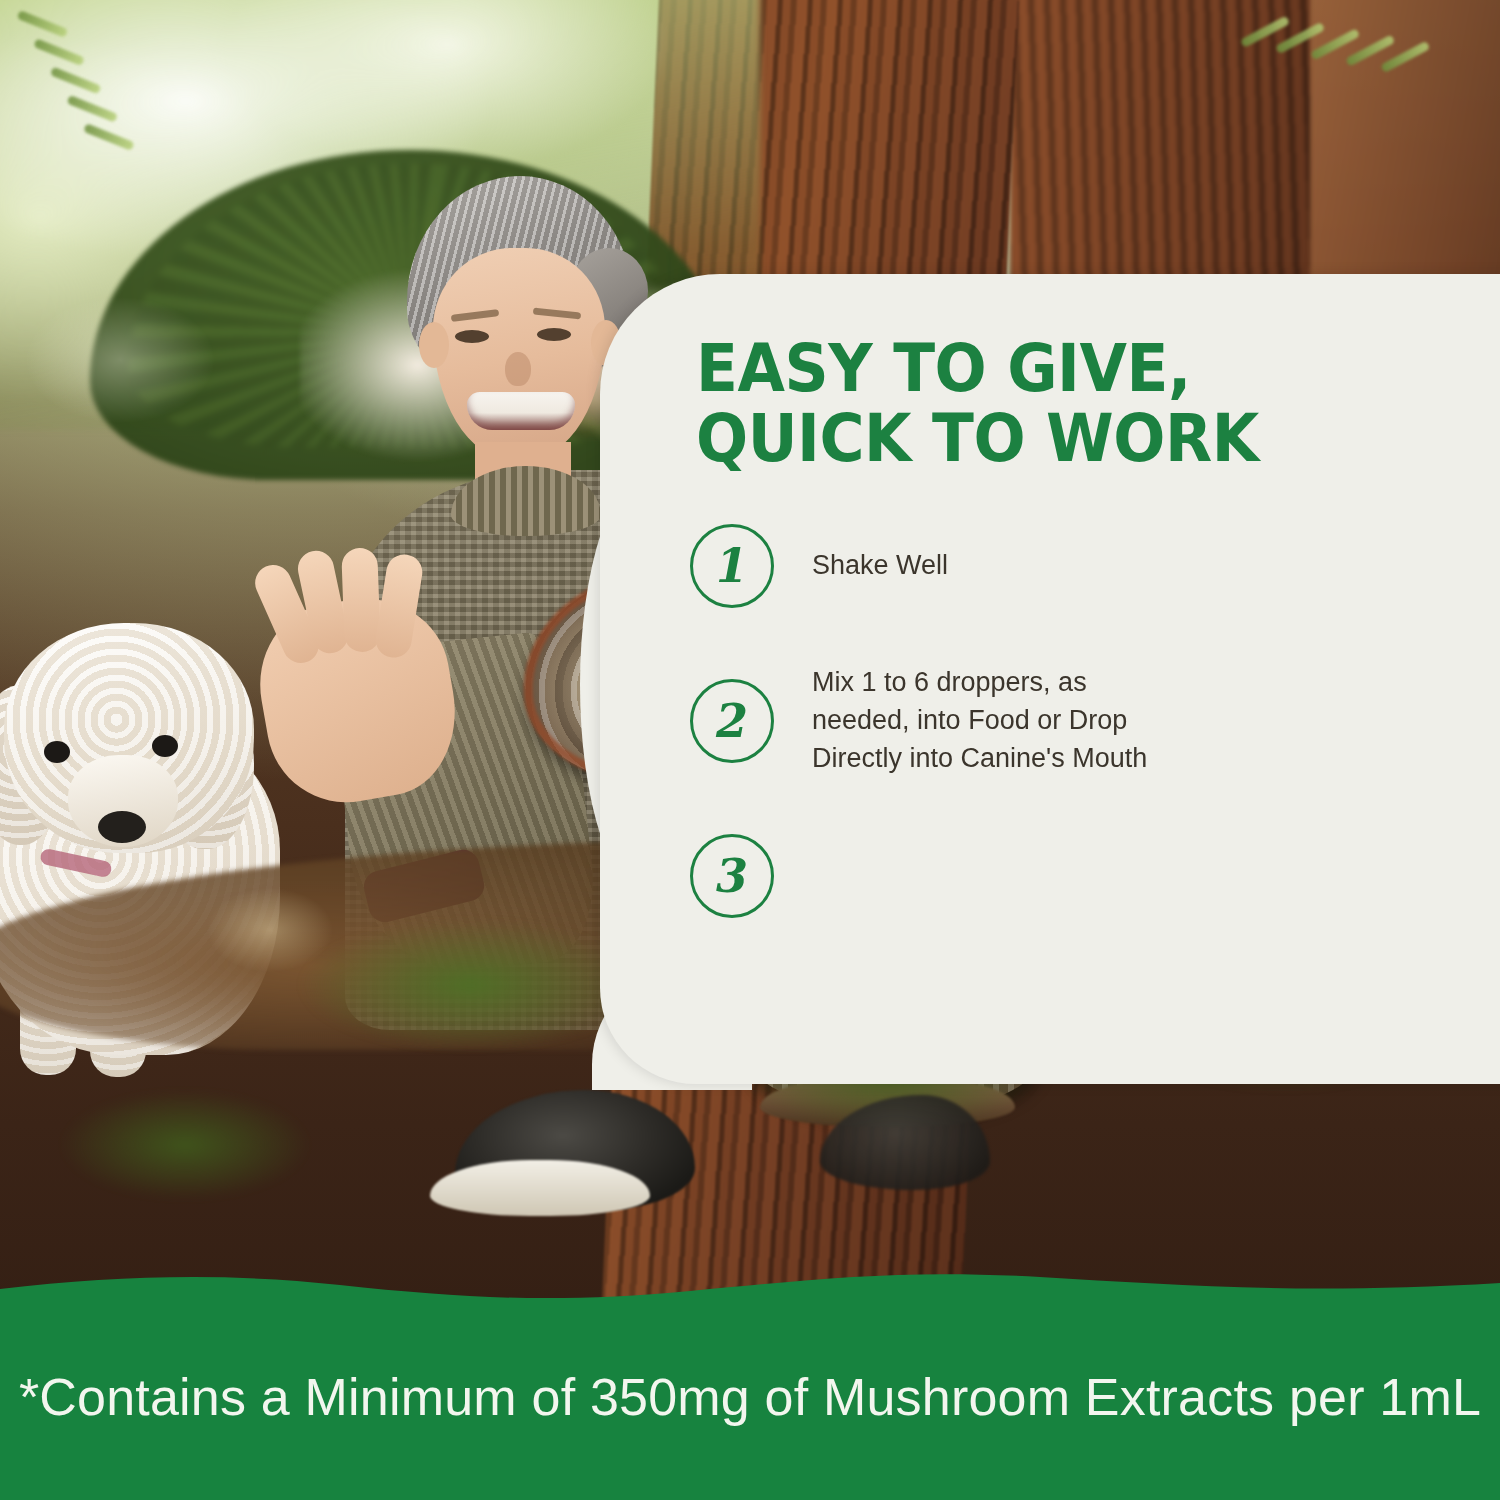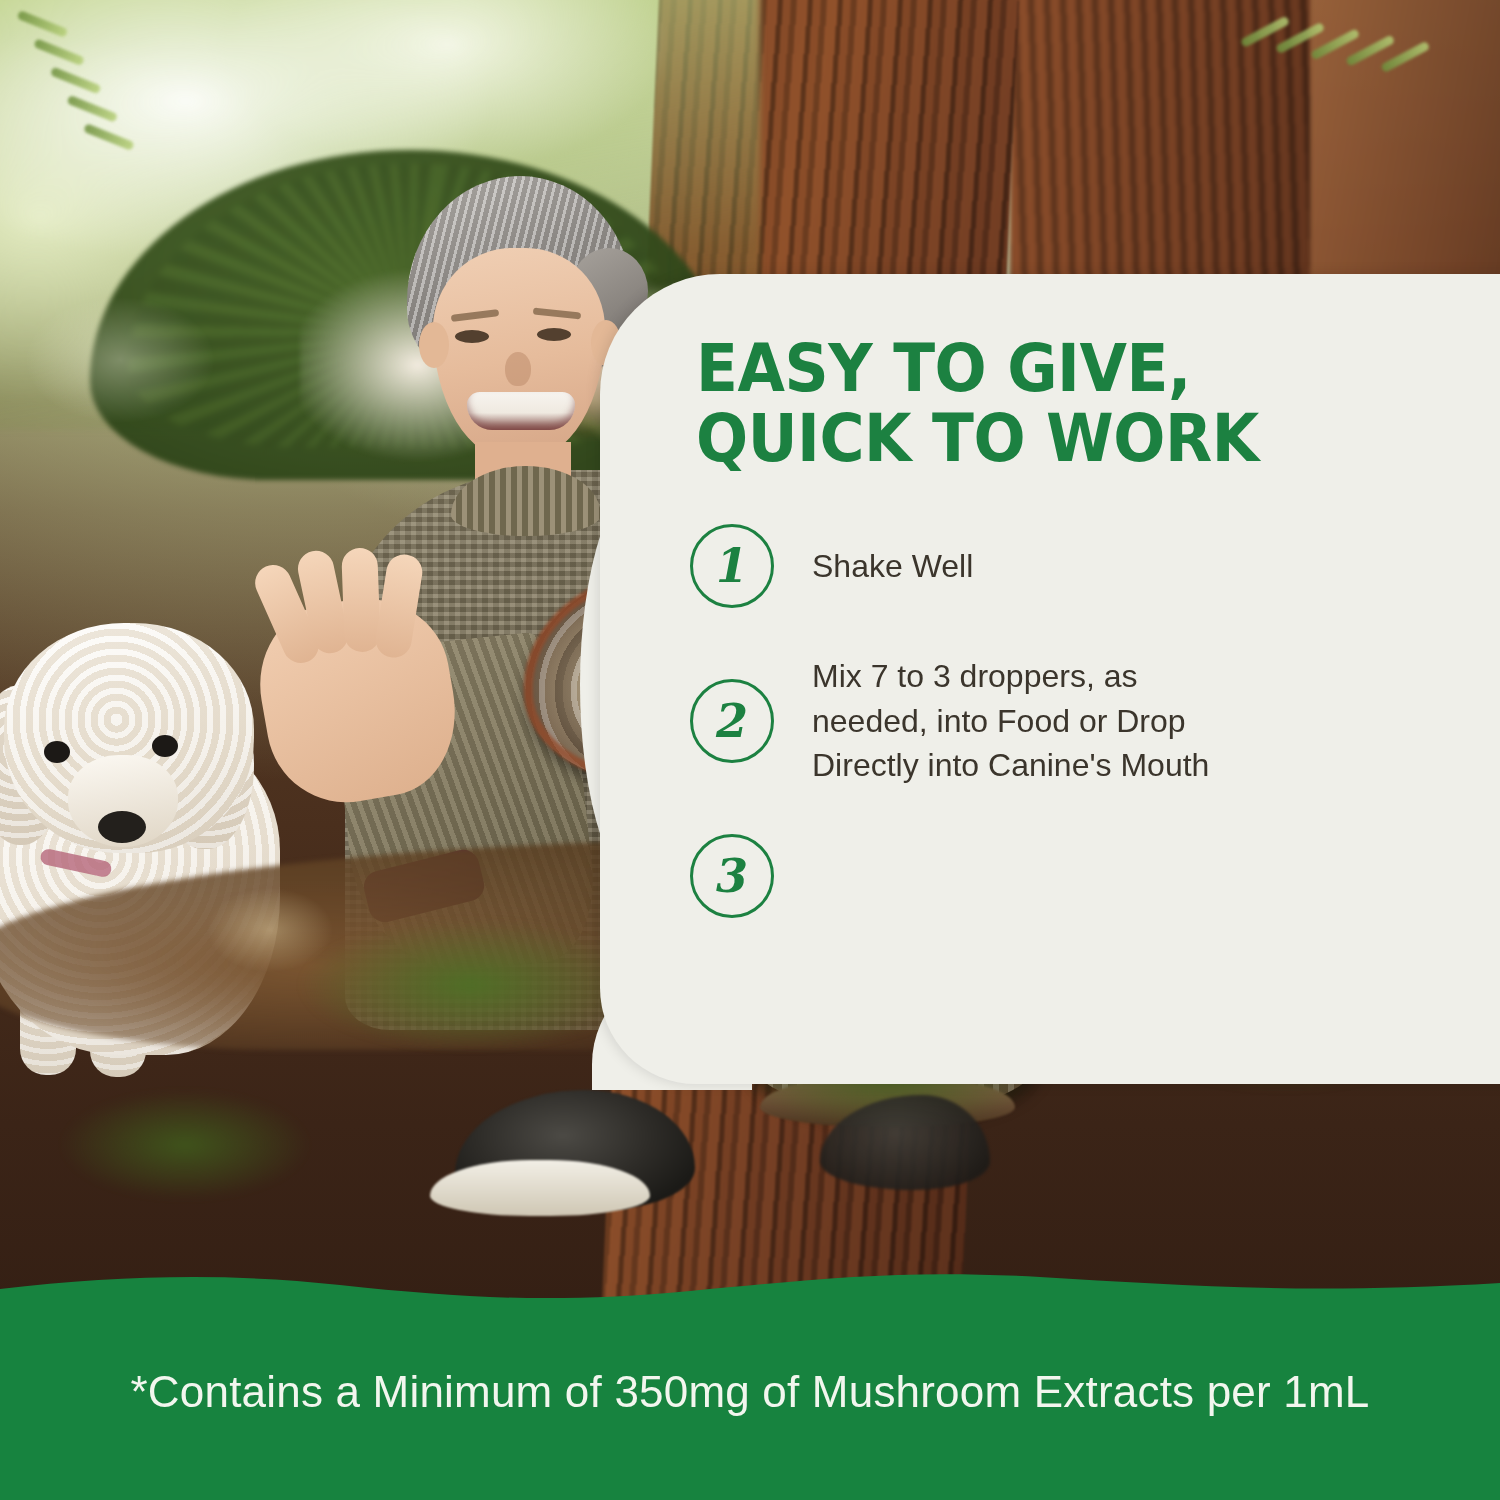--- a/index.html
+++ b/index.html
@@ -350,21 +350,21 @@
     display:flex;align-items:center;justify-content:center;
     color:#1c8141;
     font-family:"DejaVu Serif", serif;
     font-style:italic;font-weight:700;font-size:46px;
     line-height:1;
   }
   .step-text{
     margin-left:38px;
     color:#3b352c;
     font-family:"Liberation Sans", sans-serif;
-    font-size:32px;
+    font-size:27px;
     line-height:1.40;
     white-space:pre-line;
   }
   .step.s2{min-height:190px;}
   .step.s2 .badge{align-self:center;}
 
   
   .footer{
     position:absolute;left:0;bottom:0;width:1500px;height:185px;
     background:#17833f;
@@ -372,21 +372,21 @@
   .footer-wave{
     position:absolute;left:0;bottom:185px;width:1500px;height:60px;
     overflow:hidden;
   }
   .footer-wave svg{display:block;width:1500px;height:60px;}
   .footer-text{
     position:absolute;left:0;right:0;top:52px;
     text-align:center;
     color:#f2f6ee;
     font-family:"Liberation Sans", sans-serif;
-    font-size:44px;
+    font-size:52px;
     letter-spacing:.2px;
   }
 </style>
 </head>
 <body>
 
 <div class="stage">
 
   <div class="photo">
     <div class="ph-base"></div>
@@ -479,21 +479,21 @@
 
     <div class="steps">
 
       <div class="step s1">
         <div class="badge">1</div>
         <div class="step-text">Shake Well</div>
       </div>
 
       <div class="step s2">
         <div class="badge">2</div>
-        <div class="step-text">Mix 7 to 3 droppers, as
+        <div class="step-text">Mix 1 to 6 droppers, as
 needed, into Food or Drop
 Directly into Canine's Mouth</div>
       </div>
 
       <div class="step s3">
         <div class="badge">3</div>
       </div>
 
     </div>
   </div>

